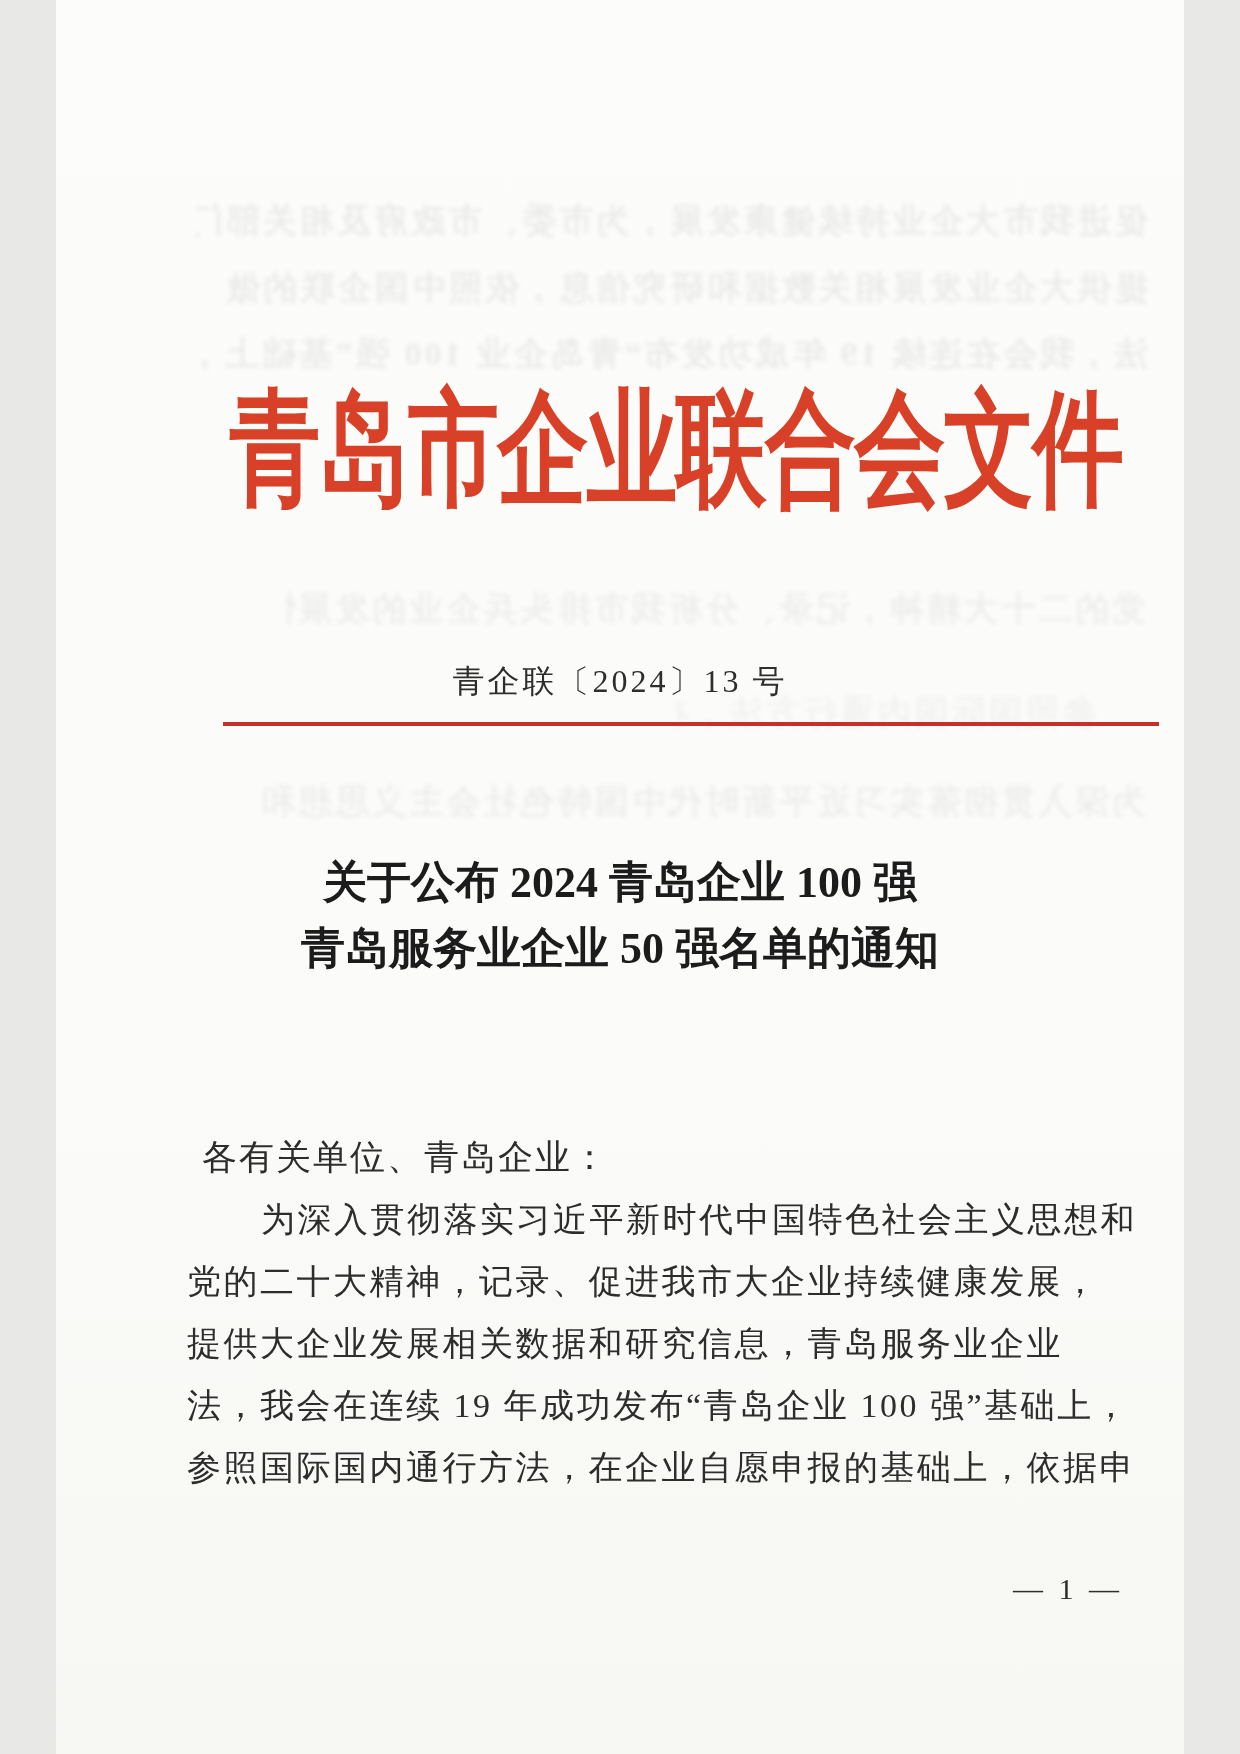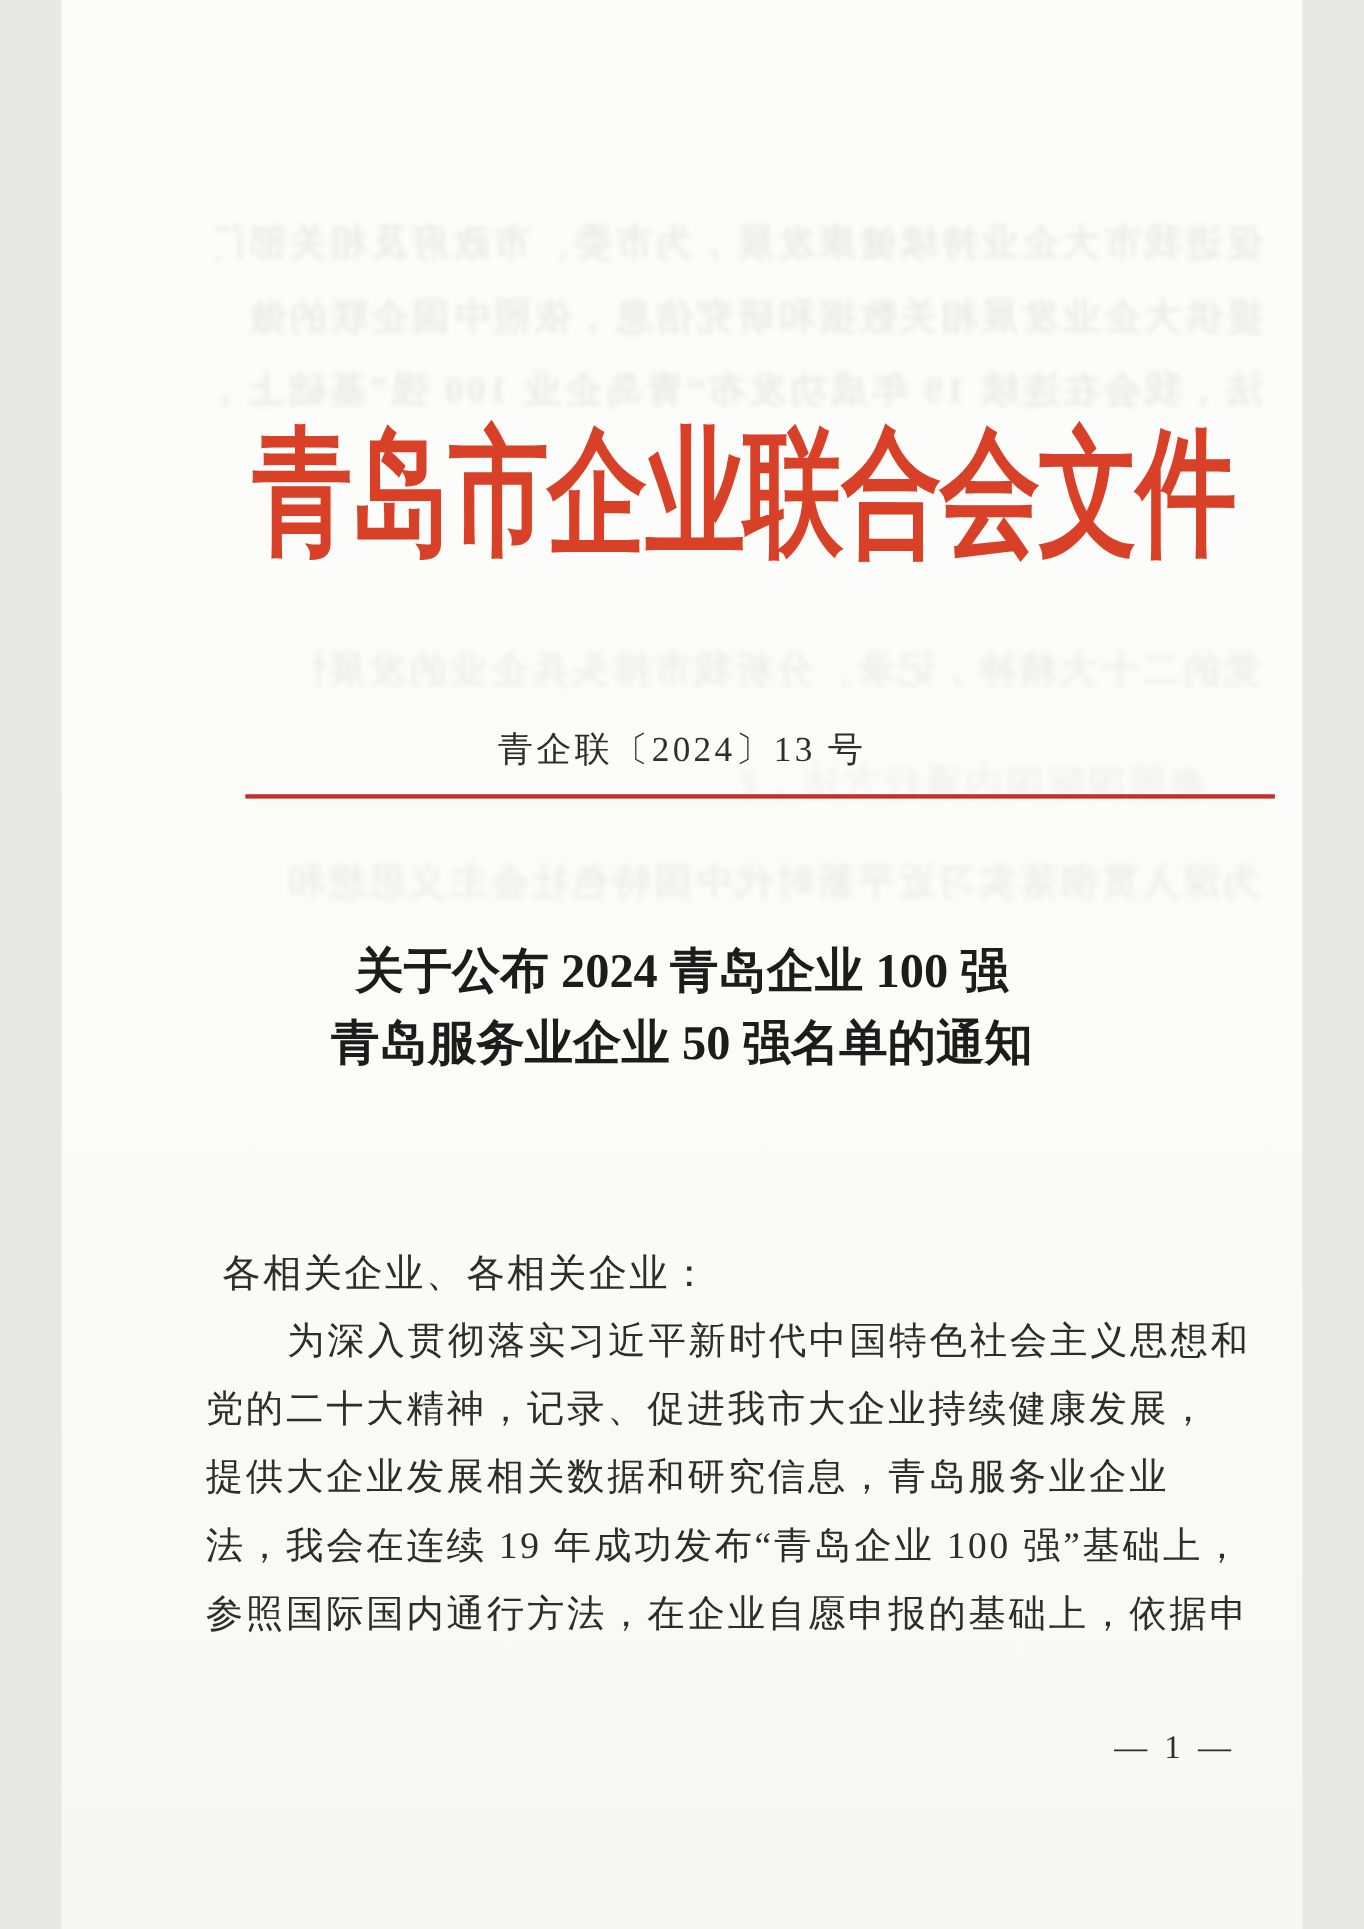--- a/index.html
+++ b/index.html
@@ -142,21 +142,21 @@
 
   <div class="doc-number">青企联〔2024〕13 号</div>
 
   <div class="red-rule"></div>
 
   <div class="title-block">
     <div class="title-line">关于公布 2024 青岛企业 100 强</div>
     <div class="title-line">青岛服务业企业 50 强名单的通知</div>
   </div>
 
-  <div class="salutation">各相关企业、各相关企业：</div>
+  <div class="salutation">各有关单位、青岛企业：</div>
 
   <div class="body-block">
     <div class="body-line indent">为深入贯彻落实习近平新时代中国特色社会主义思想和</div>
     <div class="body-line">党的二十大精神，记录、促进我市大企业持续健康发展，</div>
     <div class="body-line">提供大企业发展相关数据和研究信息，青岛服务业企业</div>
     <div class="body-line">法，我会在连续 19 年成功发布“青岛企业 100 强”基础上，</div>
     <div class="body-line">参照国际国内通行方法，在企业自愿申报的基础上，依据申</div>
   </div>
 
   <div class="page-number">— 1 —</div>

